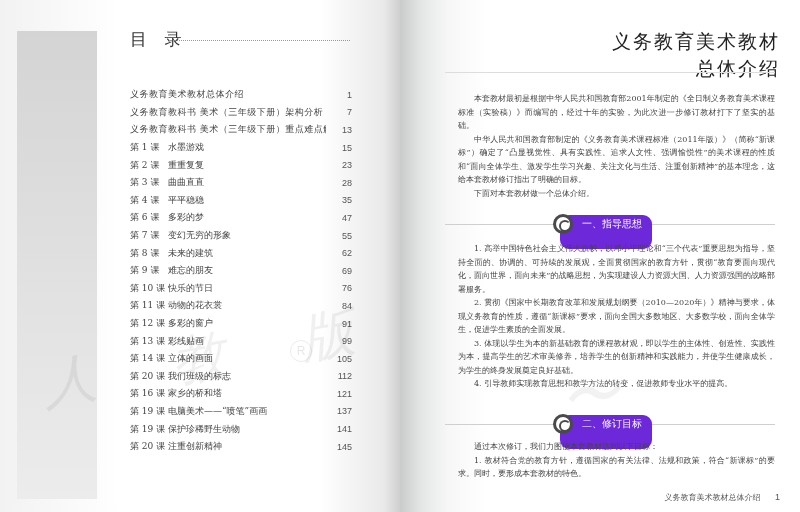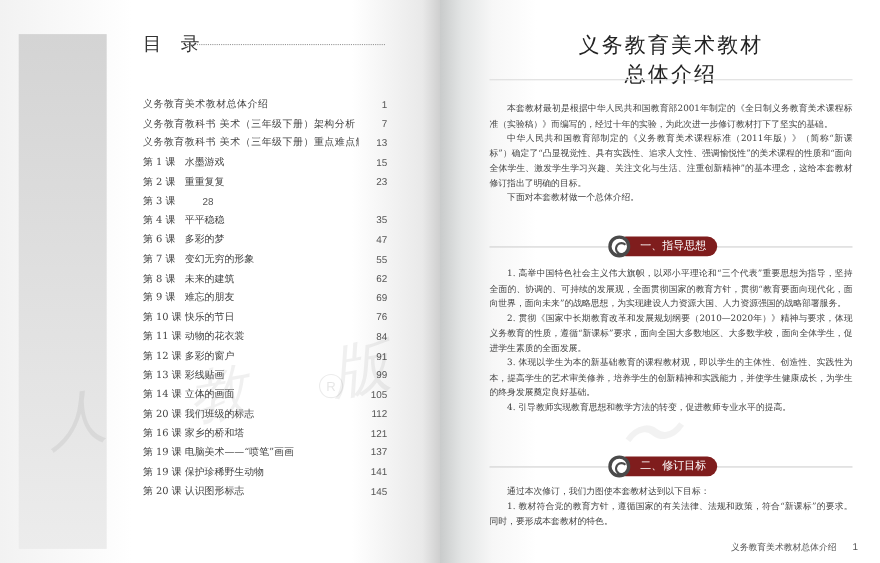--- a/index.html
+++ b/index.html
@@ -48,44 +48,44 @@
     border: 1px solid rgba(0,0,0,0.08); color: rgba(0,0,0,0.1); font-size: 12px; text-align: center; line-height: 20px;
     font-family: "Liberation Sans", sans-serif;
   }
   .watermark-right {
     position: absolute; left: 560px; top: 355px; font-size: 60px; color: rgba(0,0,0,0.05);
     font-style: italic; transform: rotate(-10deg); pointer-events: none; letter-spacing: 20px;
   }
 
   
   .main-title {
-    position: absolute; left: 440px; top: 28px; width: 340px; text-align: center;
+    position: absolute; left: 440px; top: 28px; width: 340px; text-align: right;
     font-size: 19px; line-height: 27px; color: #222; letter-spacing: 2px;
   }
   .title-rule {
     position: absolute; left: 445px; top: 72px; width: 330px; border-top: 1px solid #ddd;
   }
   .body-text {
     position: absolute; left: 445px; width: 330px; font-size: 8px; line-height: 13.5px; color: #444;
     text-align: justify;
   }
-  .body-text p { text-indent: 2em; }
+  .body-text p { text-indent: 2em; margin-left: 13px; }
   .intro { top: 92px; }
   .sec1-body { top: 242px; }
   .sec2-body { top: 457px; }
 
   .section-head {
     position: absolute; left: 445px; width: 330px; height: 18px;
   }
   .section-head .rule {
     position: absolute; left: 0; right: 0; top: 9px; border-top: 1px solid #cfcfcf;
   }
   .section-head .pill {
-    position: absolute; left: 115px; top: 0; height: 18px; padding: 0 10px 0 22px;
-    background: #7f1d1d; color: #fff; border-radius: 9px; font-size: 10px; line-height: 18px;
+    position: absolute; left: 115px; top: 0; height: 34px; padding: 0 10px 0 22px;
+    background: #6d28d9; color: #fff; border-radius: 9px; font-size: 10px; line-height: 18px;
     font-family: "DejaVu Sans", sans-serif; white-space: nowrap;
   }
   .section-head .badge {
     position: absolute; left: 108px; top: -1px; width: 20px; height: 20px; border-radius: 50%;
     background: #fff; border: 3px solid #4a4a4a; z-index: 2;
   }
   .section-head .badge::after {
     content: ""; position: absolute; left: 3px; top: 3px; width: 8px; height: 8px;
     border-radius: 50%; border: 2px solid #4a4a4a; border-right-color: transparent;
   }
@@ -128,20 +128,21 @@
           <span class="title">水墨游戏</span>
           <span class="page">15</span>
         </div>
       <div class="toc-row">
           <span class="lesson">第 2 课</span>
           <span class="title">重重复复</span>
           <span class="page">23</span>
         </div>
       <div class="toc-row">
           <span class="lesson">第 3 课</span>
+          <span class="title">曲曲直直</span>
           <span class="page">28</span>
         </div>
       <div class="toc-row">
           <span class="lesson">第 4 课</span>
           <span class="title">平平稳稳</span>
           <span class="page">35</span>
         </div>
       <div class="toc-row">
           <span class="lesson">第 6 课</span>
           <span class="title">多彩的梦</span>
@@ -202,21 +203,21 @@
           <span class="title">电脑美术——“喷笔”画画</span>
           <span class="page">137</span>
         </div>
       <div class="toc-row">
           <span class="lesson">第 19 课</span>
           <span class="title">保护珍稀野生动物</span>
           <span class="page">141</span>
         </div>
       <div class="toc-row">
           <span class="lesson">第 20 课</span>
-          <span class="title">认识图形标志</span>
+          <span class="title">注重创新精神</span>
           <span class="page">145</span>
         </div>
     </div>
 
     <div class="watermark">人 教 版</div>
     <div class="reg-mark">R</div>
   </div>
 
   <div class="page-right"></div>
 

